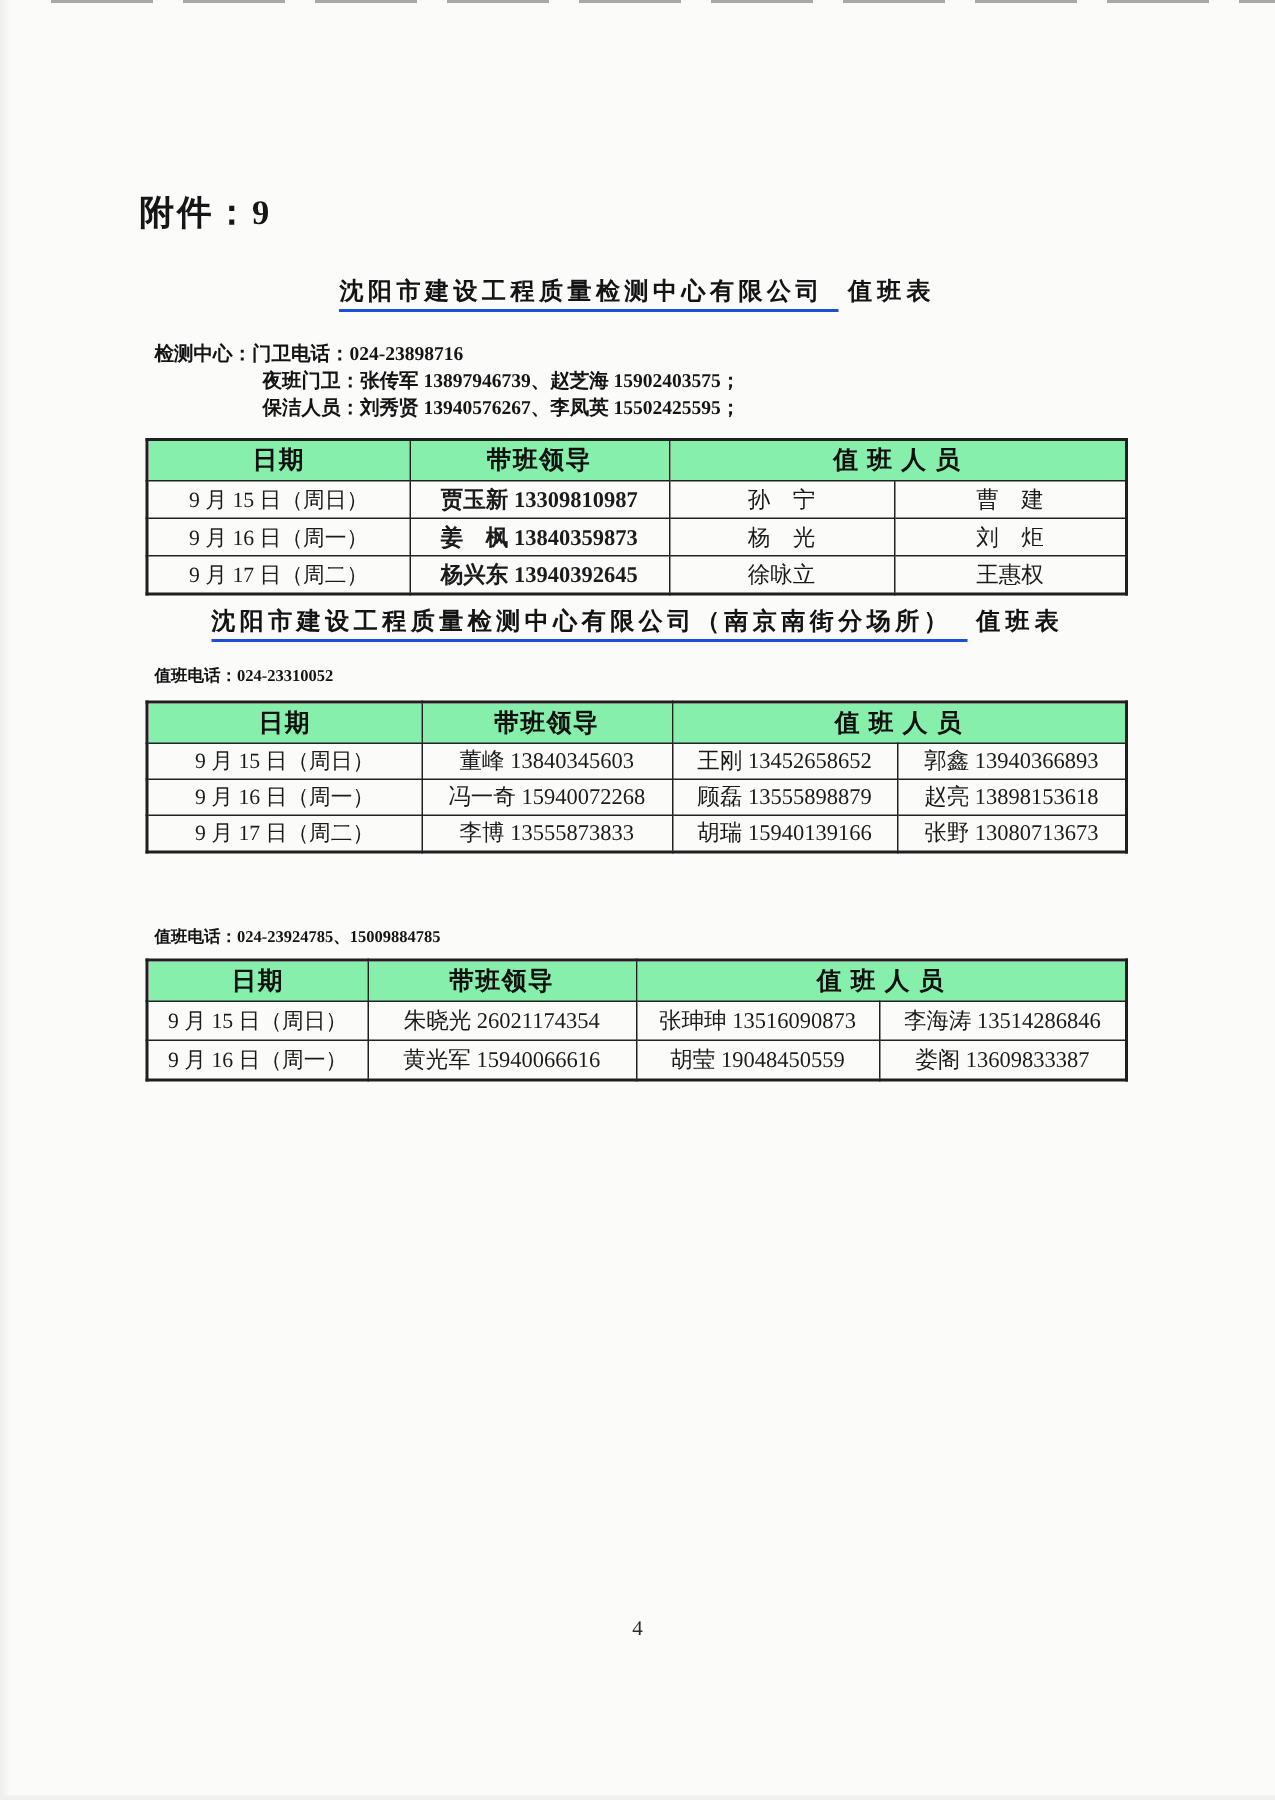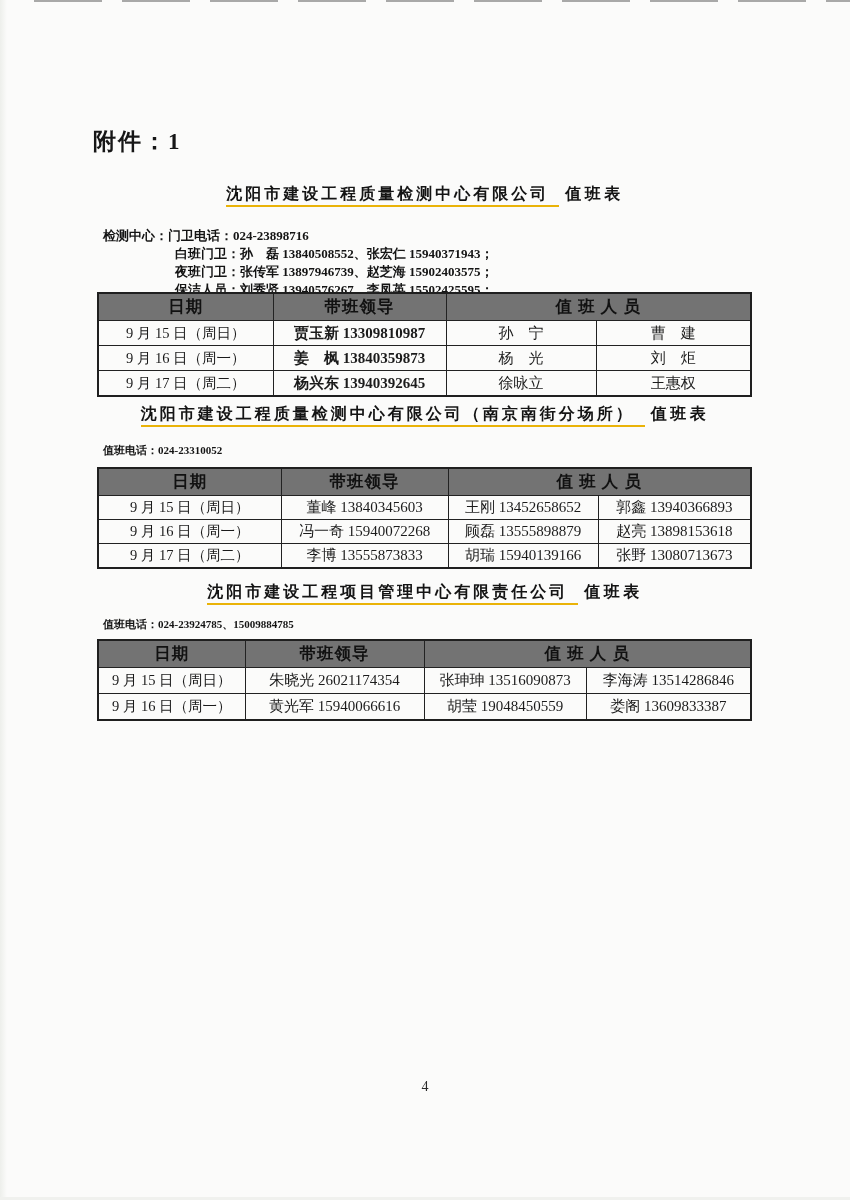--- a/index.html
+++ b/index.html
@@ -28,21 +28,21 @@
   .attachment{
     position:absolute;left:93px;top:126px;
     font-size:23px;font-weight:bold;letter-spacing:2px;color:#161616;
   }
 
   .sec-title{
     position:absolute;left:0;width:100%;text-align:center;
     font-size:16px;font-weight:bold;color:#141414;white-space:nowrap;
   }
   .sec-title .u{
-    border-bottom:2px solid #eab308;padding-bottom:3px;padding-right:10px;
+    border-bottom:2px solid #1d4ed8;padding-bottom:3px;padding-right:10px;
     letter-spacing:3px;
   }
   .sec-title .suffix{letter-spacing:3.5px;margin-left:6px;}
   .t1-title{top:184px;}
   .t2-title{top:404px;}
   .t3-title{top:582px;}
 
   .contact-block{
     position:absolute;left:103px;top:227px;
     font-size:13px;font-weight:bold;line-height:18px;color:#141414;
@@ -63,21 +63,21 @@
     border:2px solid #1f1f1f;
   }
   .tbl1{top:292px;}
   .tbl2{top:467px;}
   .tbl3{top:639px;}
   table.duty th,table.duty td{
     border:1.5px solid #222;text-align:center;vertical-align:middle;
     padding:0 2px;overflow:hidden;white-space:nowrap;
   }
   table.duty th{
-    background:#737373;font-size:16.5px;font-weight:bold;height:26px;
+    background:#86efac;font-size:16.5px;font-weight:bold;height:26px;
     letter-spacing:1px;color:#111;
   }
   .tbl1 td{height:24px;}
   .tbl2 td{height:23px;}
   .tbl3 td{height:25px;}
   td.date{font-size:14.5px;}
   td.cellv{font-size:15px;}
   .tbl1 td.leader{font-weight:bold;font-size:15px;}
 
   .page-number{
@@ -86,29 +86,28 @@
   }
 </style>
 </head>
 <body>
 
 <div class="page">
   <div class="edge-top"></div>
   <div class="edge-left"></div>
   <div class="edge-bottom"></div>
 
-  <div class="attachment">附件：1</div>
+  <div class="attachment">附件：9</div>
 
   <div class="sec-title t1-title">
     <span class="u">沈阳市建设工程质量检测中心有限公司</span><span class="suffix">值班表</span>
   </div>
 
   <div class="contact-block">
     <div>检测中心：门卫电话：024-23898716</div>
-    <div class="indent">白班门卫：孙　磊 13840508552、张宏仁 15940371943；</div>
     <div class="indent">夜班门卫：张传军 13897946739、赵芝海 15902403575；</div>
     <div class="indent">保洁人员：刘秀贤 13940576267、李凤英 15502425595；</div>
   </div>
 
   <table class="duty tbl1">
     <colgroup>
         <col style="width:175px">
         <col style="width:173px">
         <col style="width:150px">
         <col style="width:155px">
@@ -177,23 +176,20 @@
       </tr>
       <tr>
         <td class="date">9 月 17 日（周二）</td>
         <td class="cellv">李博 13555873833</td>
         <td class="cellv">胡瑞 15940139166</td>
         <td class="cellv">张野 13080713673</td>
       </tr>
     </tbody>
   </table>
 
-  <div class="sec-title t3-title">
-    <span class="u">沈阳市建设工程项目管理中心有限责任公司</span><span class="suffix">值班表</span>
-  </div>
 
   <div class="phone-line p3">值班电话：024-23924785、15009884785</div>
 
   <table class="duty tbl3">
     <colgroup>
         <col style="width:147px">
         <col style="width:179px">
         <col style="width:162px">
         <col style="width:165px">
       </colgroup>

